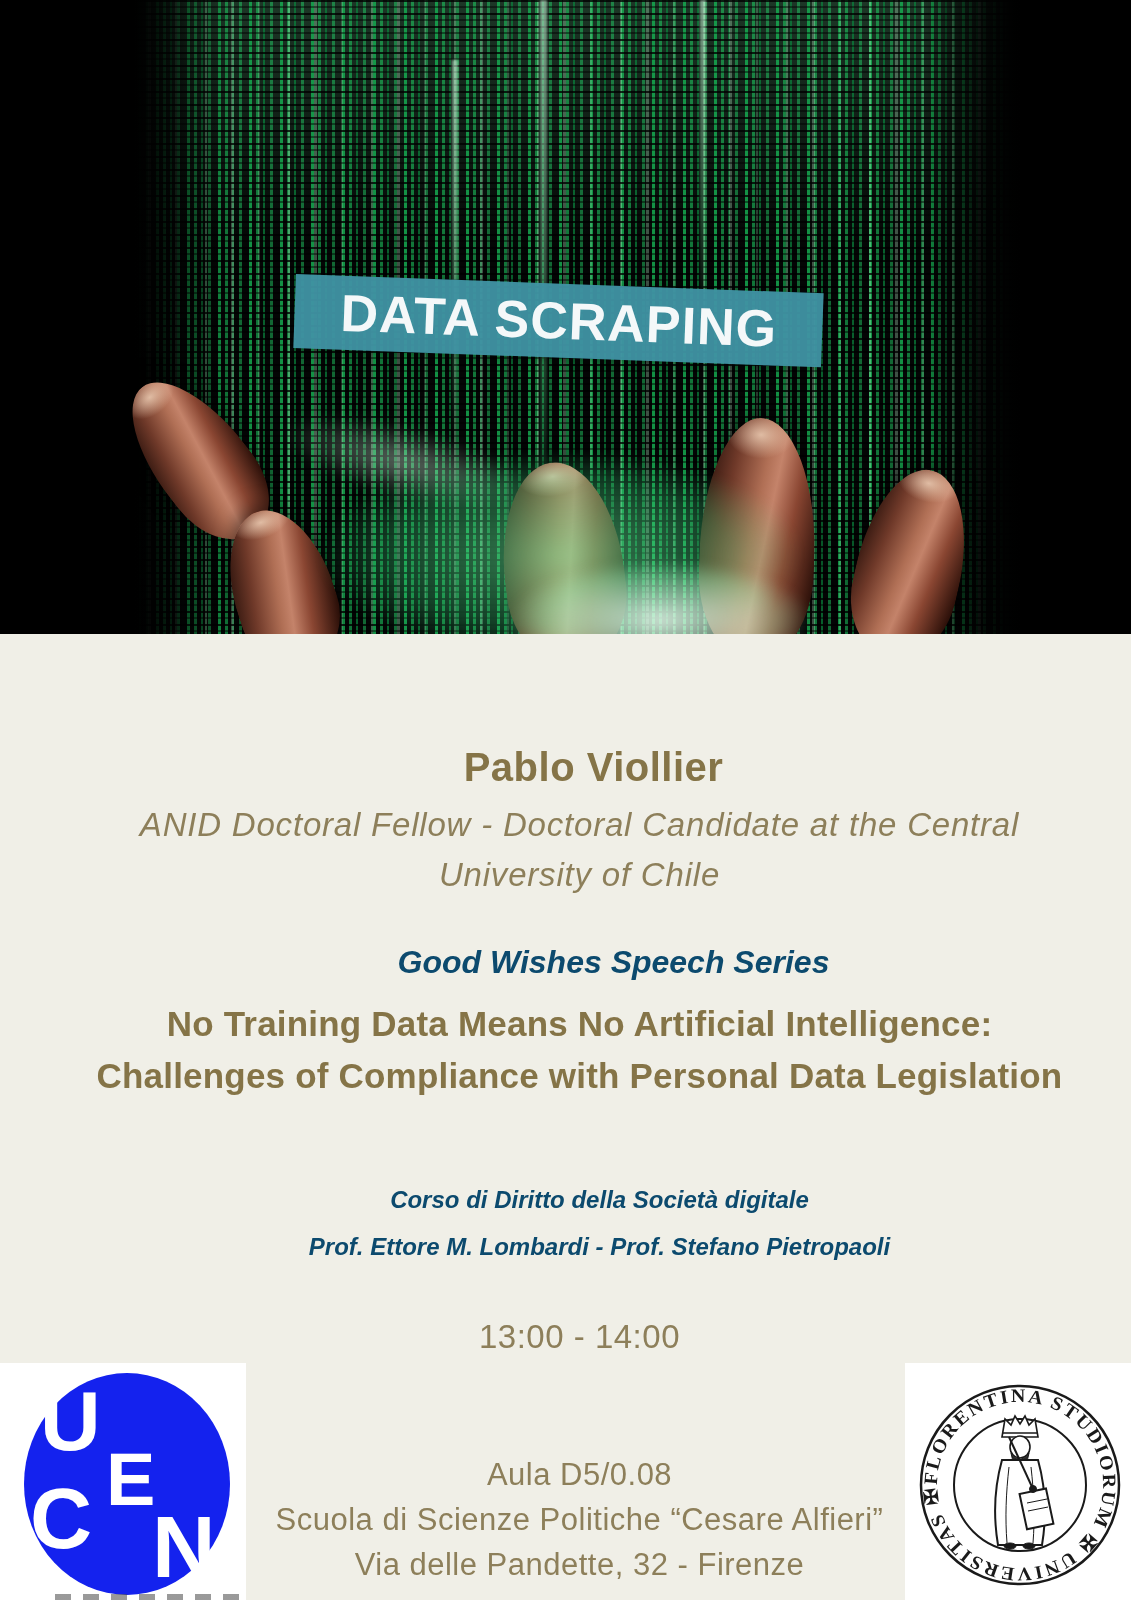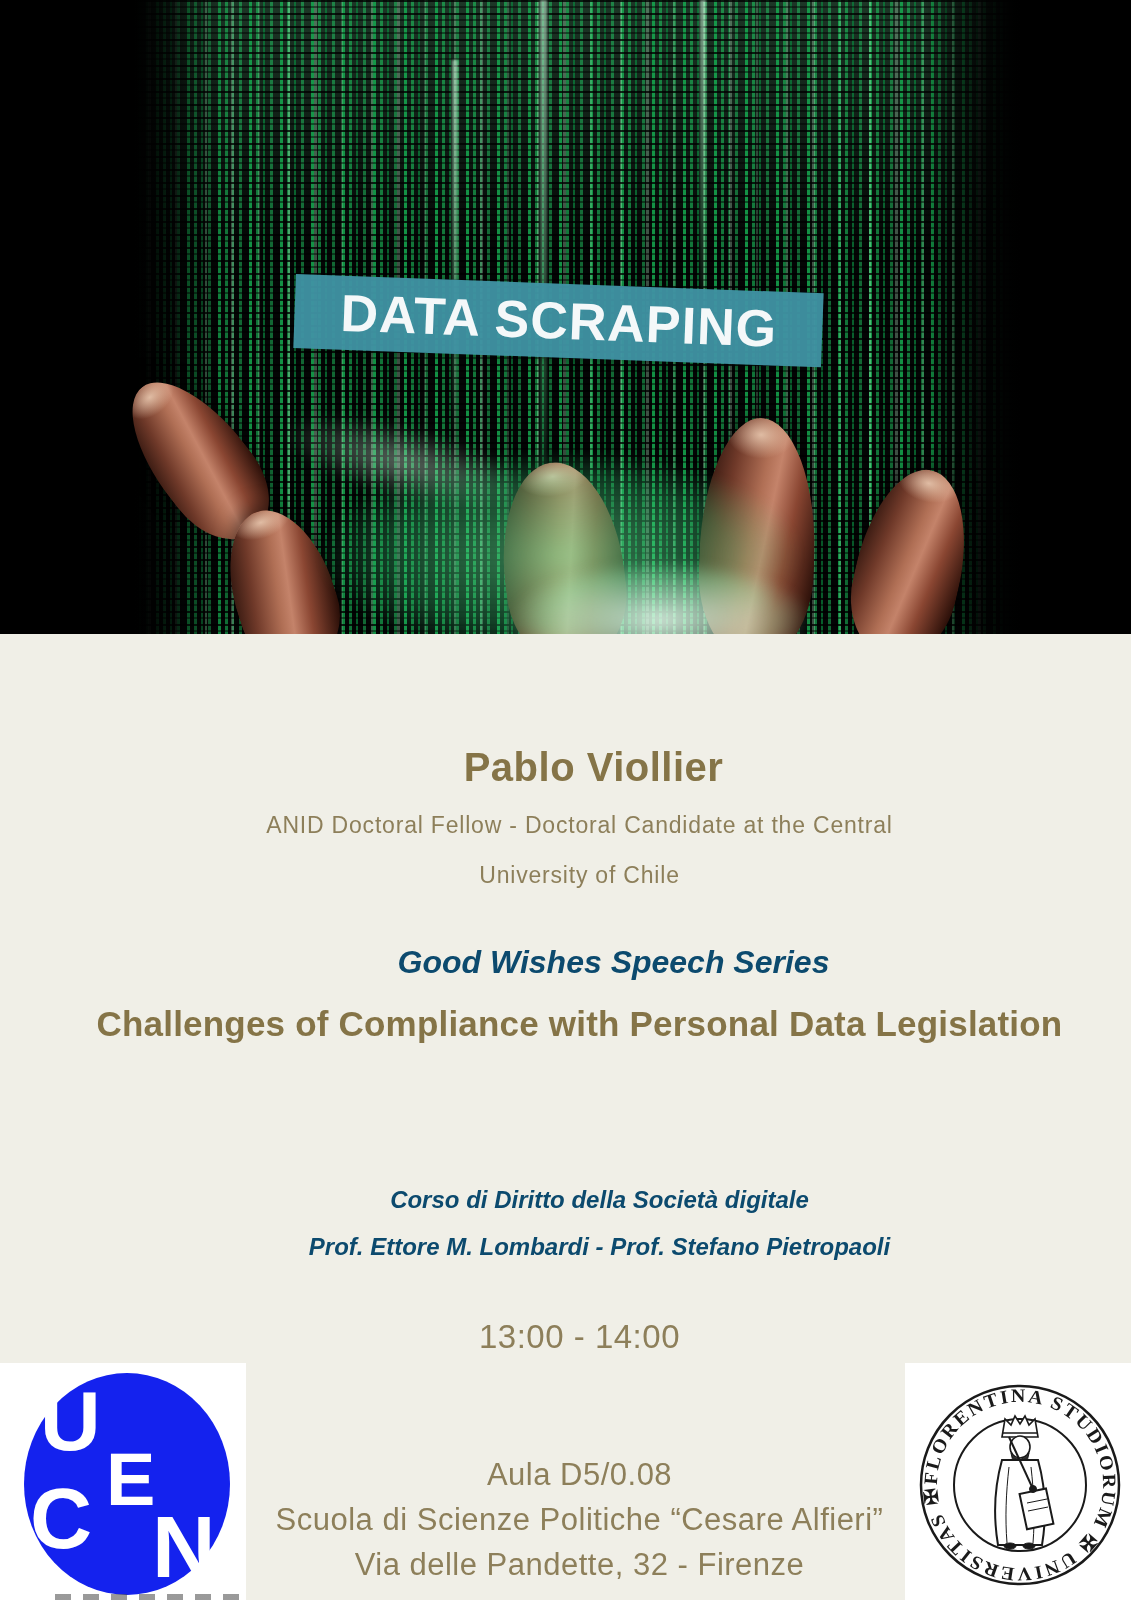--- a/index.html
+++ b/index.html
@@ -36,21 +36,21 @@
       radial-gradient(ellipse 42% 14% at 50% 7%, rgba(236,205,180,0.85), rgba(236,205,180,0) 70%),
       linear-gradient(100deg, #1a0905 2%, #6f3929 26%, #b06f55 46%, #c4836a 55%, #8a4632 70%, #2c1009 92%);
     box-shadow:0 -6px 18px rgba(0,0,0,0.5);}
 
   
   .t{left:0;width:100%;text-align:center;color:#8d7f5a;}
   .line{white-space:nowrap;padding-left:28px;}
   .bold{color:#857447;font-weight:700;}
   .bi{color:#0c4a6e;font-weight:700;font-style:italic;margin-left:20px;}
   .speaker-name{top:745px;font-size:40px;letter-spacing:0.5px;}
-  .speaker-affil{top:800px;font-size:23px;line-height:50px;letter-spacing:0.8px;}
+  .speaker-affil{top:800px;font-size:33px;line-height:50px;letter-spacing:0.8px;font-style:italic;}
   .series{top:944px;font-size:32px;}
   .talk-title{top:998px;font-size:35px;line-height:52px;letter-spacing:0.2px;}
   .course{top:1176px;font-size:24px;line-height:47px;}
   .schedule{top:1312px;font-size:33px;line-height:49px;letter-spacing:0.5px;}
   .venue{top:1452px;font-size:31px;line-height:45px;letter-spacing:0.5px;}
 
   
   .ucen-box{left:0;top:1363px;width:246px;height:237px;background:#ffffff;overflow:hidden;}
   .ucen-circle{position:absolute;left:24px;top:10px;width:206px;height:222px;border-radius:50%;background:#1422ee;}
   .ucen-letter{position:absolute;color:#ffffff;font-weight:700;line-height:1;}
@@ -84,20 +84,21 @@
 
 <div class="abs t bold speaker-name line">Pablo Viollier</div>
 <div class="abs t speaker-affil">
   <div class="line">ANID Doctoral Fellow - Doctoral Candidate at the Central</div>
   <div class="line">University of Chile</div>
 </div>
 
 <div class="abs t bi series line">Good Wishes Speech Series</div>
 
 <div class="abs t bold talk-title">
+  <div class="line">No Training Data Means No Artificial Intelligence:</div>
   <div class="line">Challenges of Compliance with Personal Data Legislation</div>
 </div>
 
 <div class="abs t bi course">
   <div class="line">Corso di Diritto della Società digitale</div>
   <div class="line">Prof. Ettore M. Lombardi - Prof. Stefano Pietropaoli</div>
 </div>
 
 <div class="abs t schedule">
   <div class="line">13:00 - 14:00</div>

